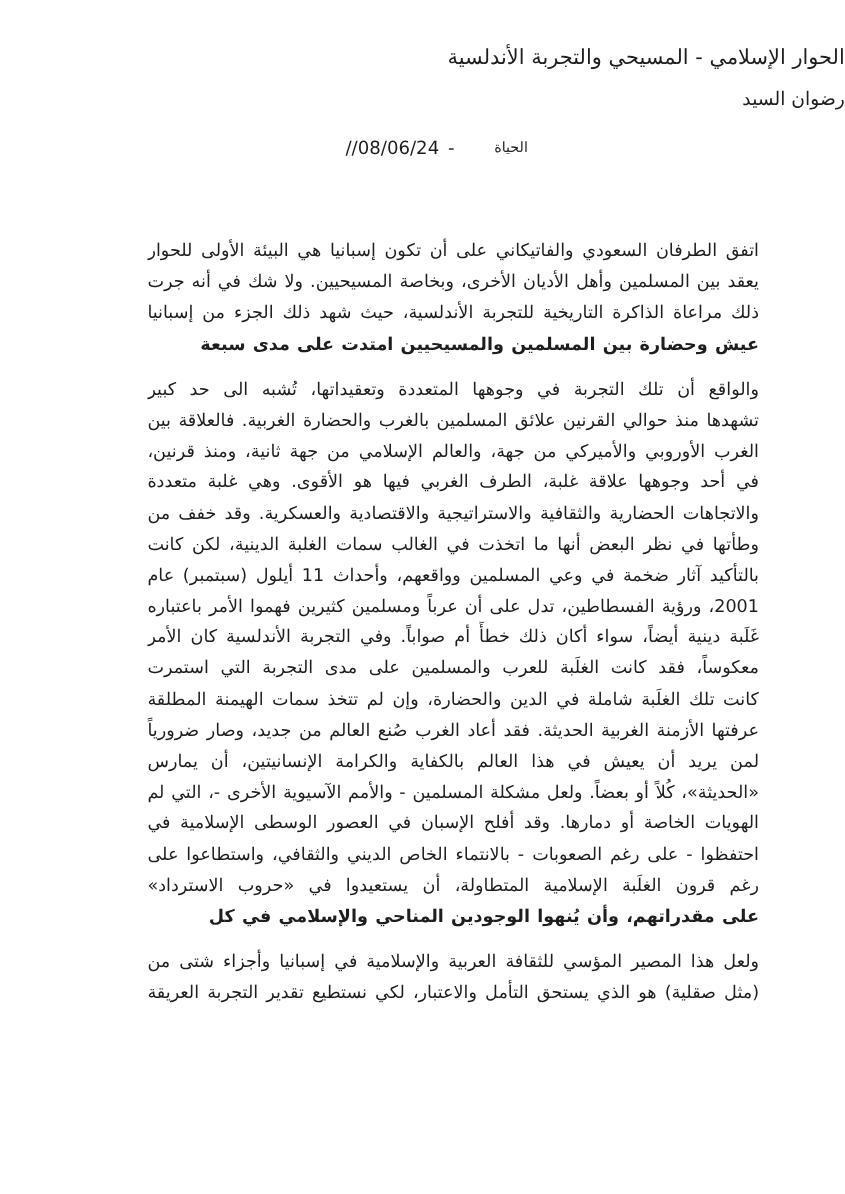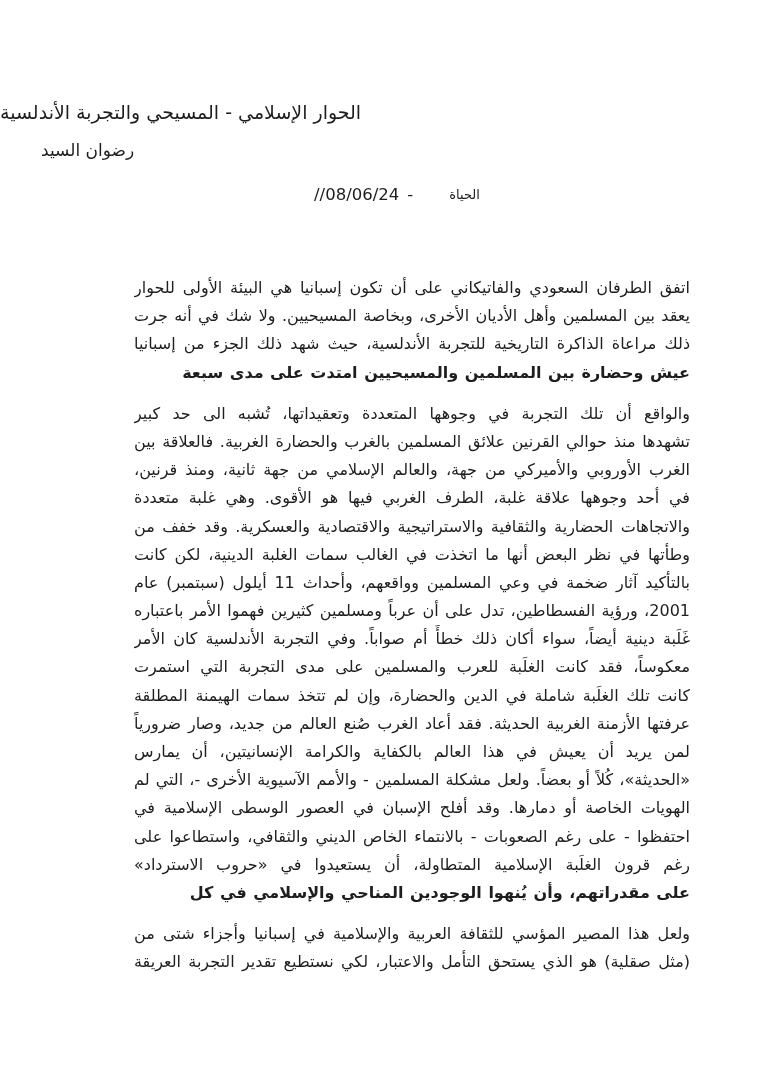--- a/index.html
+++ b/index.html
@@ -14,22 +14,22 @@
     font-family: "DejaVu Sans", sans-serif;
     color: #1e1e1e;
   }
   .page {
     position: relative;
     width: 768px;
     height: 1085px;
     background: #ffffff;
   }
   .header {
-    text-align: left;
-    padding-top: 100px;
+    text-align: right;
+    padding-top: 40px;
   }
   .title {
     font-size: 19px;
     line-height: 24px;
     font-weight: normal;
     margin: 0;
     direction: rtl;
   }
   .author {
     font-size: 17px;

